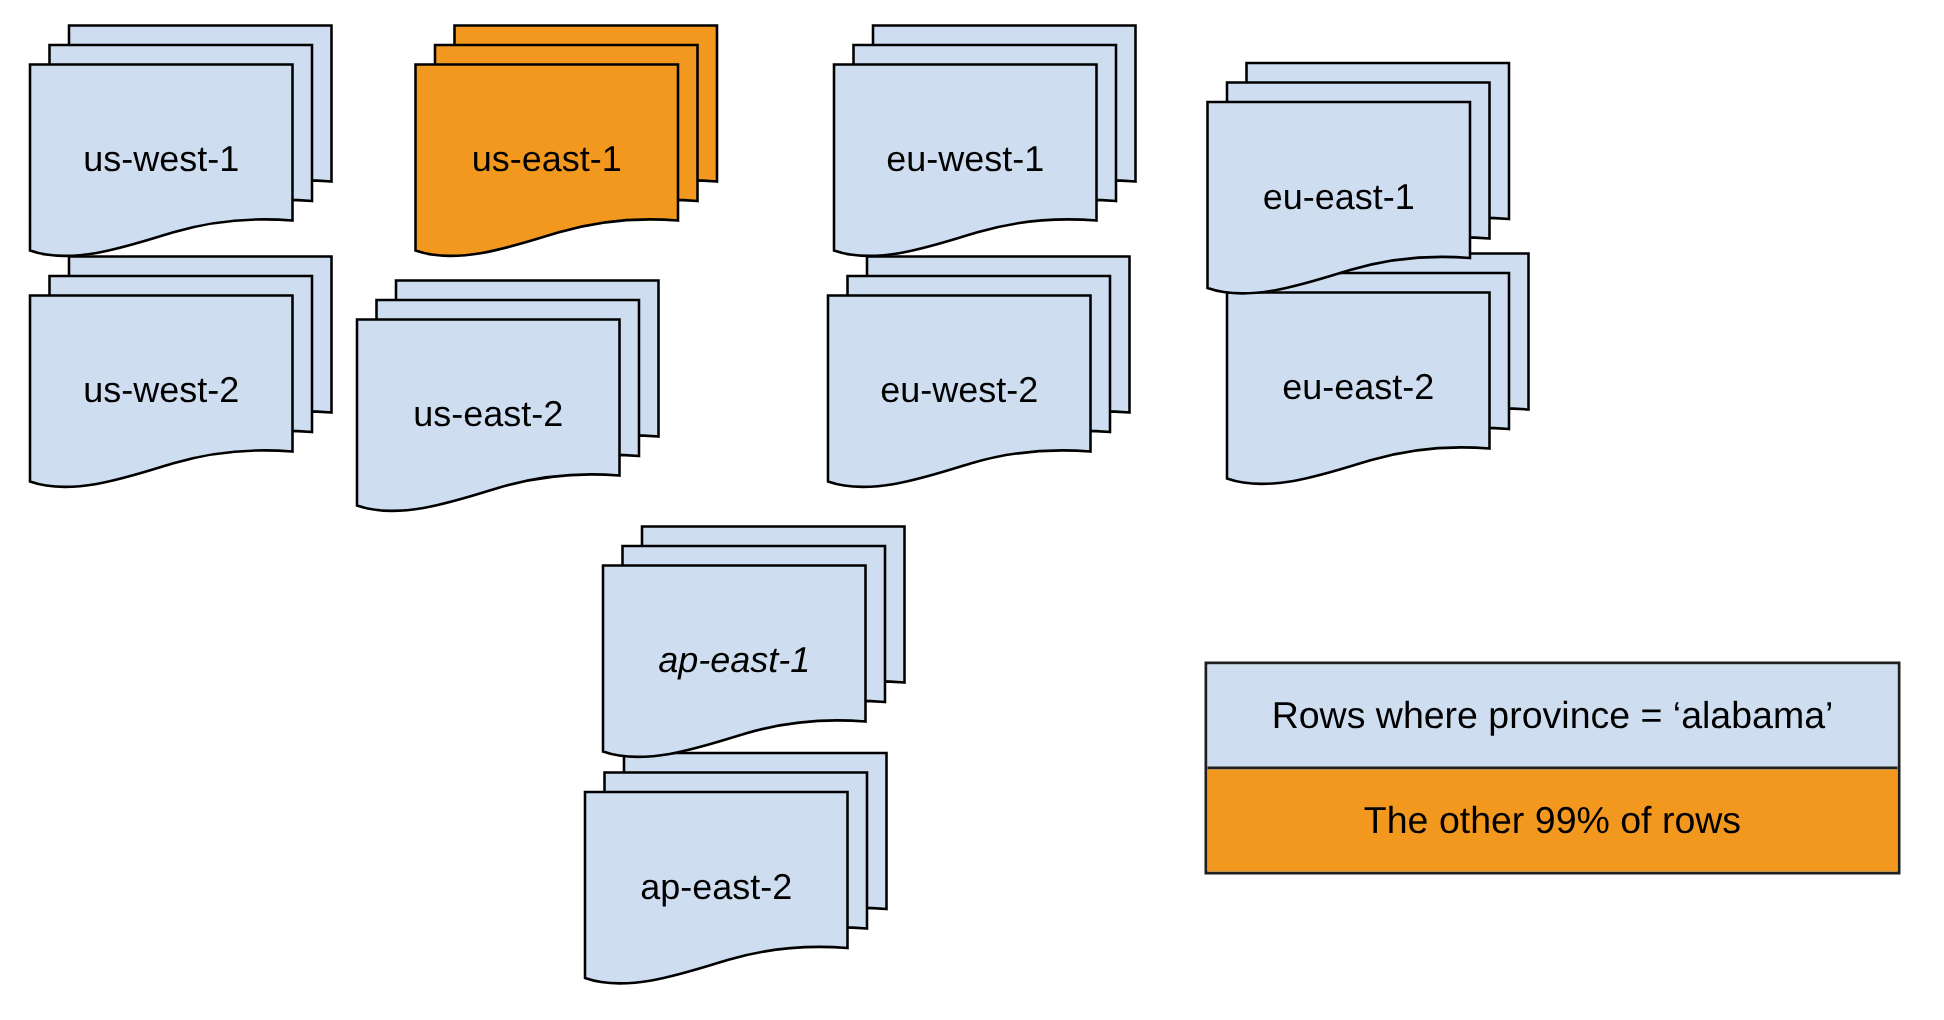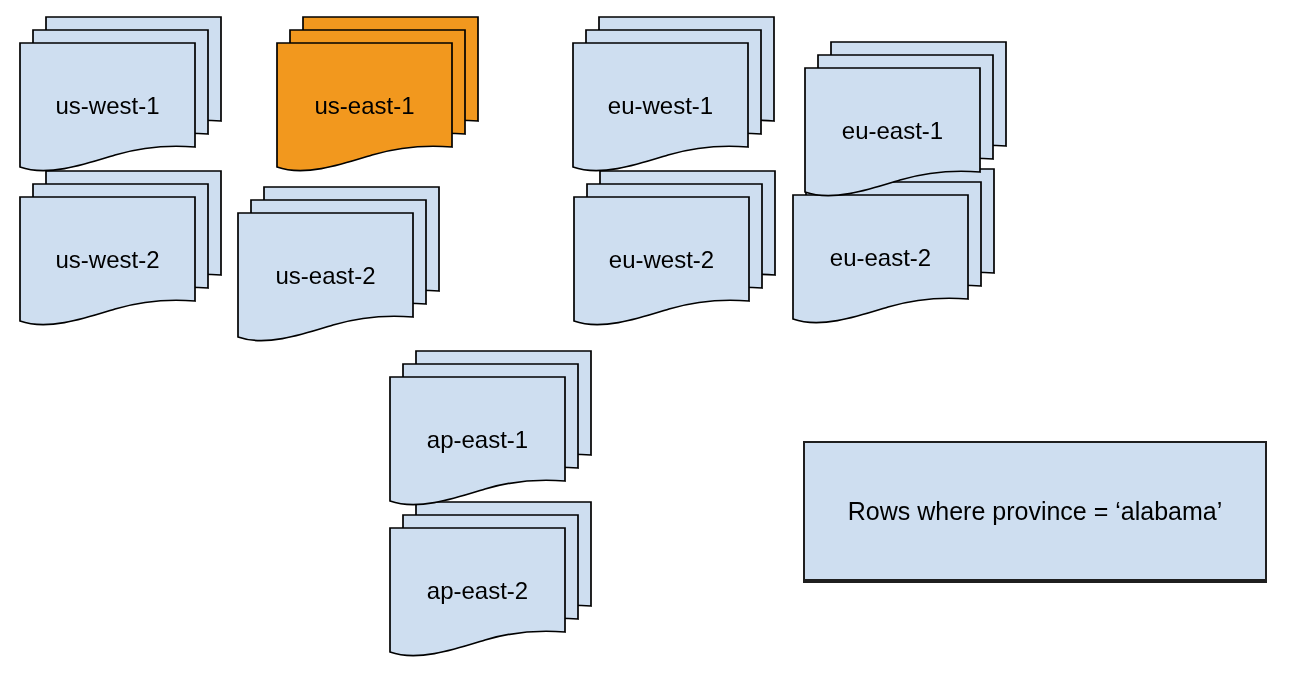--- a/index.html
+++ b/index.html
@@ -65,21 +65,21 @@
         </svg>
       </div>
       <div class="stack" style="left: 248px; top: 17px; z-index: 2; padding-left: 29px;">
         <svg width="204" height="158">
           <path d="M0,0 H175 V104 C150,102 122,104 95,112 C66,121 28,134 0,124 Z" transform="translate(26,0)" fill="#F2981E" stroke="#000000" stroke-width="1.7"></path>
           <path d="M0,0 H175 V104 C150,102 122,104 95,112 C66,121 28,134 0,124 Z" transform="translate(13,13)" fill="#F2981E" stroke="#000000" stroke-width="1.7"></path>
           <path d="M0,0 H175 V104 C150,102 122,104 95,112 C66,121 28,134 0,124 Z" transform="translate(0,26)" fill="#F2981E" stroke="#000000" stroke-width="1.7"></path>
           <text x="87.5" y="97" text-anchor="middle">us-east-1</text>
         </svg>
       </div>
-      <div class="stack" style="left: 573px; top: 17px; z-index: 2;">
+      <div class="stack" style="left: 556px; top: 17px; z-index: 2;">
         <svg width="204" height="158">
           <path d="M0,0 H175 V104 C150,102 122,104 95,112 C66,121 28,134 0,124 Z" transform="translate(26,0)" fill="#CEDEF0" stroke="#000000" stroke-width="1.7"></path>
           <path d="M0,0 H175 V104 C150,102 122,104 95,112 C66,121 28,134 0,124 Z" transform="translate(13,13)" fill="#CEDEF0" stroke="#000000" stroke-width="1.7"></path>
           <path d="M0,0 H175 V104 C150,102 122,104 95,112 C66,121 28,134 0,124 Z" transform="translate(0,26)" fill="#CEDEF0" stroke="#000000" stroke-width="1.7"></path>
           <text x="87.5" y="97" text-anchor="middle">eu-west-1</text>
         </svg>
       </div>
       <div class="stack" style="left: 805px; top: 17px; z-index: 2; margin-top: 25px;">
         <svg width="204" height="158">
           <path d="M0,0 H175 V104 C150,102 122,104 95,112 C66,121 28,134 0,124 Z" transform="translate(26,0)" fill="#CEDEF0" stroke="#000000" stroke-width="1.7"></path>
@@ -97,37 +97,37 @@
         </svg>
       </div>
       <div class="stack" style="left: 238px; top: 171px; z-index: 1; margin-top: 16px;">
         <svg width="204" height="158">
           <path d="M0,0 H175 V104 C150,102 122,104 95,112 C66,121 28,134 0,124 Z" transform="translate(26,0)" fill="#CEDEF0" stroke="#000000" stroke-width="1.7"></path>
           <path d="M0,0 H175 V104 C150,102 122,104 95,112 C66,121 28,134 0,124 Z" transform="translate(13,13)" fill="#CEDEF0" stroke="#000000" stroke-width="1.7"></path>
           <path d="M0,0 H175 V104 C150,102 122,104 95,112 C66,121 28,134 0,124 Z" transform="translate(0,26)" fill="#CEDEF0" stroke="#000000" stroke-width="1.7"></path>
           <text x="87.5" y="97" text-anchor="middle">us-east-2</text>
         </svg>
       </div>
-      <div class="stack" style="left: 574px; top: 171px; z-index: 1;">
+      <div class="stack" style="left: 552px; top: 171px; z-index: 1;">
         <svg width="204" height="158">
           <path d="M0,0 H175 V104 C150,102 122,104 95,112 C66,121 28,134 0,124 Z" transform="translate(26,0)" fill="#CEDEF0" stroke="#000000" stroke-width="1.7"></path>
           <path d="M0,0 H175 V104 C150,102 122,104 95,112 C66,121 28,134 0,124 Z" transform="translate(13,13)" fill="#CEDEF0" stroke="#000000" stroke-width="1.7"></path>
           <path d="M0,0 H175 V104 C150,102 122,104 95,112 C66,121 28,134 0,124 Z" transform="translate(0,26)" fill="#CEDEF0" stroke="#000000" stroke-width="1.7"></path>
           <text x="87.5" y="97" text-anchor="middle">eu-west-2</text>
         </svg>
       </div>
-      <div class="stack" style="left: 793px; top: 169px; z-index: 1;">
+      <div class="stack" style="left: 818px; top: 169px; z-index: 1;">
         <svg width="204" height="158">
           <path d="M0,0 H175 V104 C150,102 122,104 95,112 C66,121 28,134 0,124 Z" transform="translate(26,0)" fill="#CEDEF0" stroke="#000000" stroke-width="1.7"></path>
           <path d="M0,0 H175 V104 C150,102 122,104 95,112 C66,121 28,134 0,124 Z" transform="translate(13,13)" fill="#CEDEF0" stroke="#000000" stroke-width="1.7"></path>
           <path d="M0,0 H175 V104 C150,102 122,104 95,112 C66,121 28,134 0,124 Z" transform="translate(0,26)" fill="#CEDEF0" stroke="#000000" stroke-width="1.7"></path>
           <text x="87.5" y="97" text-anchor="middle">eu-east-2</text>
         </svg>
       </div>
-      <div class="stack" style="left: 390px; top: 351px; z-index: 2;">
+      <div class="stack" style="left: 402px; top: 351px; z-index: 2; font-style: italic;">
         <svg width="204" height="158">
           <path d="M0,0 H175 V104 C150,102 122,104 95,112 C66,121 28,134 0,124 Z" transform="translate(26,0)" fill="#CEDEF0" stroke="#000000" stroke-width="1.7"></path>
           <path d="M0,0 H175 V104 C150,102 122,104 95,112 C66,121 28,134 0,124 Z" transform="translate(13,13)" fill="#CEDEF0" stroke="#000000" stroke-width="1.7"></path>
           <path d="M0,0 H175 V104 C150,102 122,104 95,112 C66,121 28,134 0,124 Z" transform="translate(0,26)" fill="#CEDEF0" stroke="#000000" stroke-width="1.7"></path>
           <text x="87.5" y="97" text-anchor="middle">ap-east-1</text>
         </svg>
       </div>
       <div class="stack" style="left: 390px; top: 502px; z-index: 1;">
         <svg width="204" height="158">
           <path d="M0,0 H175 V104 C150,102 122,104 95,112 C66,121 28,134 0,124 Z" transform="translate(26,0)" fill="#CEDEF0" stroke="#000000" stroke-width="1.7"></path>
@@ -135,14 +135,17 @@
           <path d="M0,0 H175 V104 C150,102 122,104 95,112 C66,121 28,134 0,124 Z" transform="translate(0,26)" fill="#CEDEF0" stroke="#000000" stroke-width="1.7"></path>
           <text x="87.5" y="97" text-anchor="middle">ap-east-2</text>
         </svg>
       </div>
     </div>
 
   <div class="legend">
     <div class="legend-row first" style="background: rgb(206, 222, 240);">
       <span>Rows where province = ‘alabama’</span>
     </div>
+    <div class="legend-row" style="background: rgb(242, 152, 30);">
+      <span>The other 99% of rows</span>
+    </div>
   </div>
 </div>
 
 </body></html>

